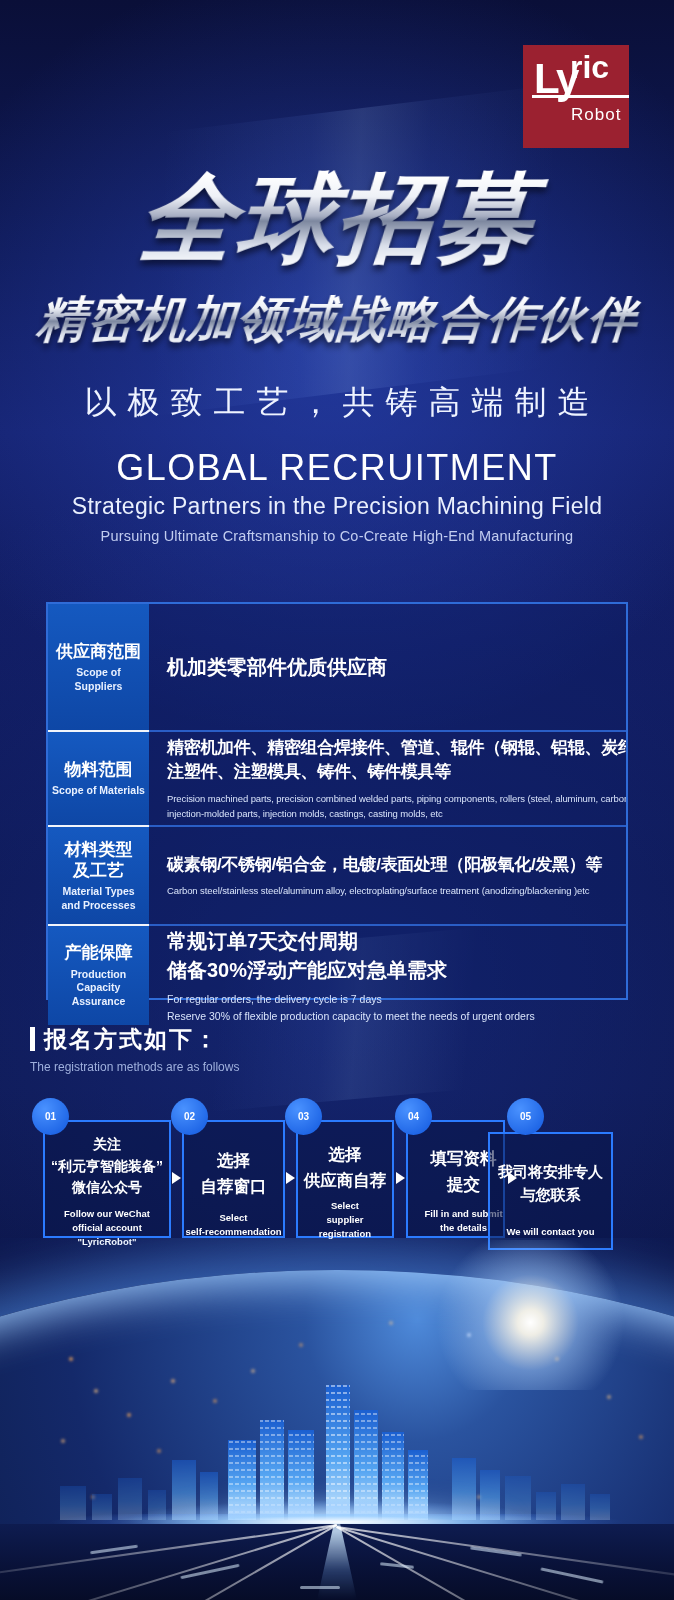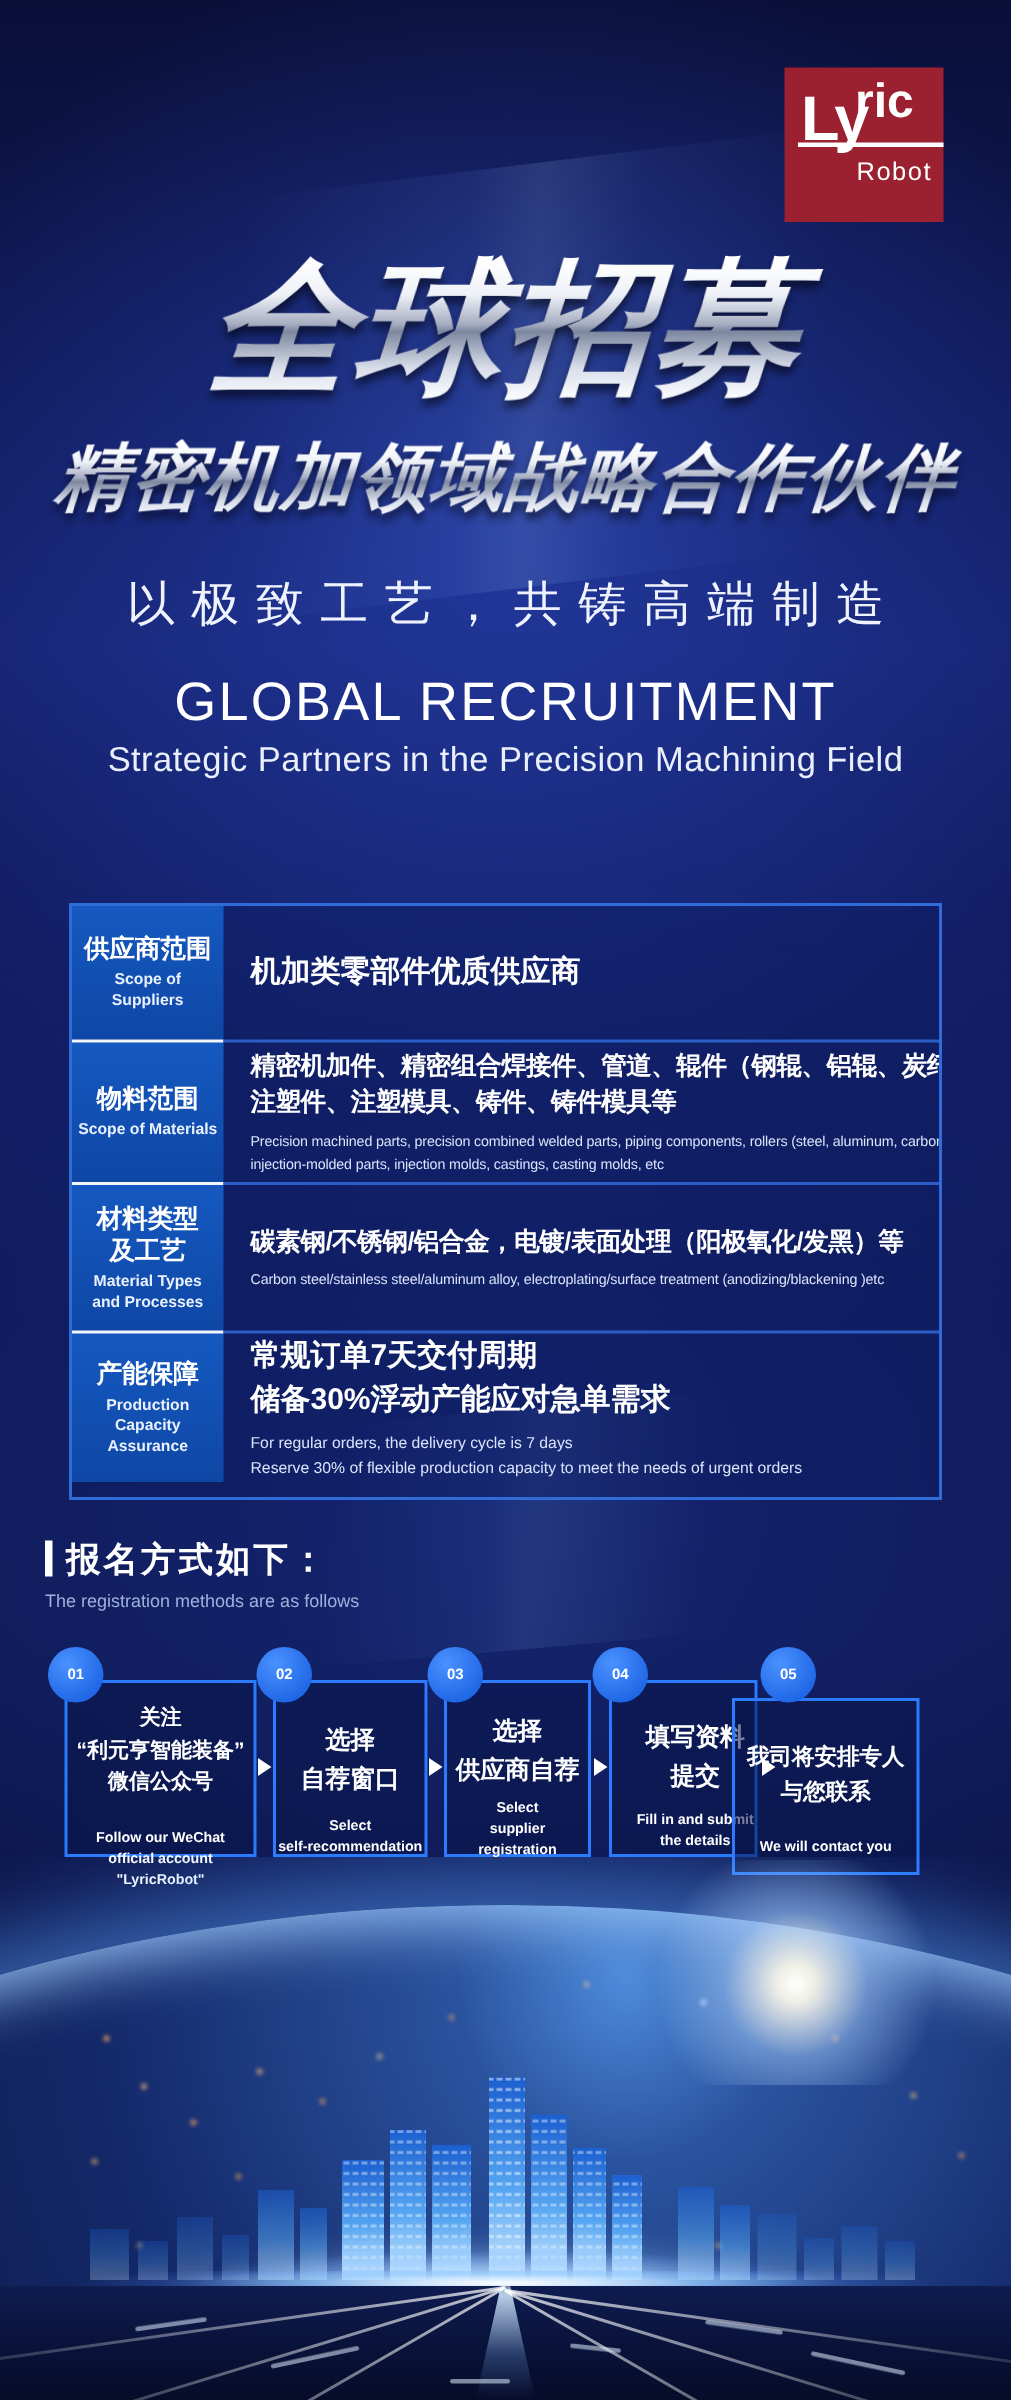--- a/index.html
+++ b/index.html
@@ -41,21 +41,21 @@
     font-size:36px; color:#ffffff; letter-spacing:1.5px; font-weight:400; }
   .en-subtitle{ position:absolute; left:0; top:493px; width:100%; text-align:center;
     font-size:23px; color:#e9effd; font-weight:300; letter-spacing:.3px; }
   .en-tagline{ position:absolute; left:0; top:528px; width:100%; text-align:center;
     font-size:14.5px; color:#c2cdf0; font-weight:300; letter-spacing:.2px; }
 
   
   .info-table{ position:absolute; left:46px; top:602px; width:582px; height:398px;
     border:2px solid #2f6cd8; background:rgba(14,28,96,.38); }
   .t-row{ display:flex; }
-  .t-row.h100{ height:89px; } .t-row.h95{ height:95px; } .t-row.h100b{ height:99px; } .t-row.h103{ height:101px; }
+  .t-row.h100{ height:126px; } .t-row.h95{ height:95px; } .t-row.h100b{ height:99px; } .t-row.h103{ height:101px; }
   .t-label{ width:101px; flex:0 0 101px; background:linear-gradient(180deg,#1559c0,#0e47a6);
     display:flex; flex-direction:column; justify-content:center; align-items:center; text-align:center; padding:4px 3px; }
   .t-row + .t-row .t-label{ border-top:2px solid rgba(255,255,255,.95); }
   .t-row + .t-row .t-body{ border-top:2px solid #2a5ec6; }
   .t-label .lcn{ color:#fff; font-weight:bold; font-size:17px; line-height:1.25; }
   .t-label .len{ color:#e9f1ff; font-size:10.5px; line-height:1.3; margin-top:4px; font-weight:600; }
   .t-body{ flex:1 1 auto; display:flex; flex-direction:column; justify-content:center; padding:10px 12px 10px 18px; overflow:hidden; }
   .t-cn{ color:#fff; font-weight:bold; font-size:20px; line-height:1.45; white-space:nowrap; }
   .t-cn.mid{ font-size:17px; letter-spacing:-.3px; }
   .t-en{ color:#d9e4fb; font-size:10.5px; line-height:1.6; margin-top:6px; font-weight:400; }
@@ -64,21 +64,21 @@
   
   .reg-head{ position:absolute; left:30px; top:1024px; }
   .reg-bar{ position:absolute; left:0; top:3px; width:5px; height:24px; background:#fff; }
   .reg-title{ position:absolute; left:14px; top:0; white-space:nowrap; color:#fff; font-size:23px; font-weight:bold; letter-spacing:2px; }
   .reg-sub{ position:absolute; left:30px; top:1060px; color:#9fb0dd; font-size:12px; }
 
   .step-card{ position:absolute; top:1120px; height:118px; border:2px solid #2b7bff;
     background:rgba(9,22,74,.55); display:flex; flex-direction:column; align-items:center; text-align:center; padding-top:12px; }
   .step-cn{ color:#fff; font-weight:bold; font-size:15px; line-height:1.55; }
   .step-cn.big{ font-size:16.5px; }
-  .step-en{ color:#fff; font-weight:bold; font-size:9.5px; line-height:1.45; margin-top:20px; }
+  .step-en{ color:#fff; font-weight:bold; font-size:9.5px; line-height:1.45; margin-top:8px; }
   .step-badge{ position:absolute; top:1098px; width:37px; height:37px; border-radius:50%;
     background:radial-gradient(circle at 35% 30%,#4a92ff,#1f66e6 75%); color:#fff; font-weight:bold; font-size:10px;
     display:flex; align-items:center; justify-content:center; }
   .step-arrow{ position:absolute; top:1172px; width:0; height:0;
     border-top:6px solid transparent; border-bottom:6px solid transparent; border-left:9px solid #ffffff; }
 
   
   .scene{ position:absolute; left:0; top:1238px; width:674px; height:362px; overflow:hidden; }
   .earth{ position:absolute; left:-463px; top:32px; width:1600px; height:1000px; border-radius:50%;
     background:radial-gradient(ellipse at 55% 5%, #4e8ada 0%, #2a539f 9%, #14296a 28%, #0a1840 52%, #040a22 78%);
@@ -129,20 +129,21 @@
     <span class="ric">ric</span>
     <div class="line"></div>
     <span class="robot">Robot</span>
   </div>
 
   <div class="cn-title metal">全球招募</div>
   <div class="cn-subtitle metal">精密机加领域战略合作伙伴</div>
   <div class="cn-tagline">以极致工艺，共铸高端制造</div>
   <div class="en-title">GLOBAL RECRUITMENT</div>
   <div class="en-subtitle">Strategic Partners in the Precision Machining Field</div>
+  <div class="en-tagline">Pursuing Ultimate Craftsmanship to Co-Create High-End Manufacturing</div>
 
   <div class="info-table">
     <div class="t-row h100">
       <div class="t-label">
         <div class="lcn">供应商范围</div>
         <div class="len">Scope of Suppliers</div>
       </div>
       <div class="t-body">
         <div class="t-cn">机加类零部件优质供应商</div>
       </div>

